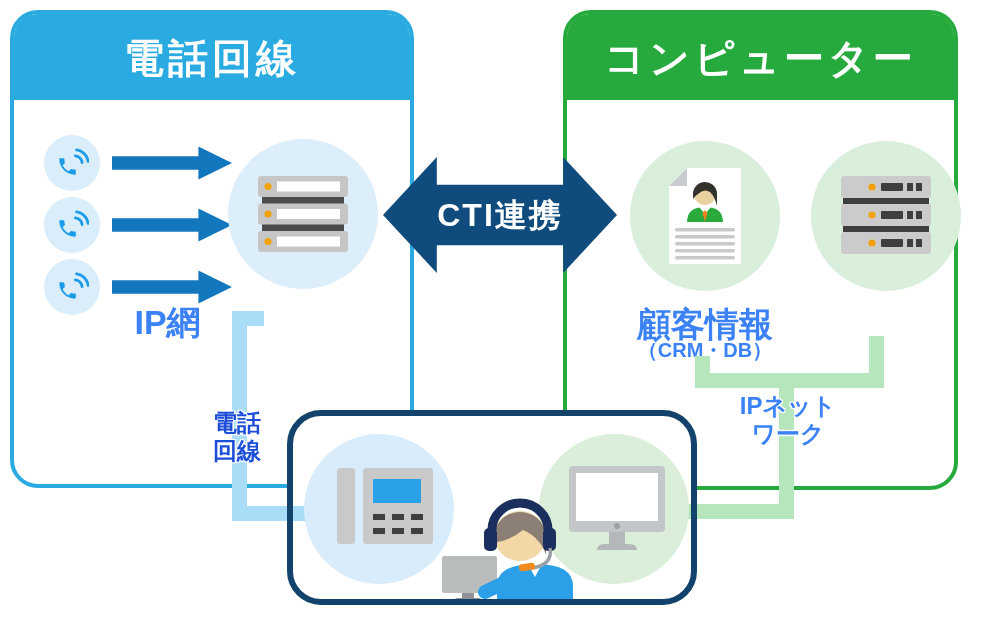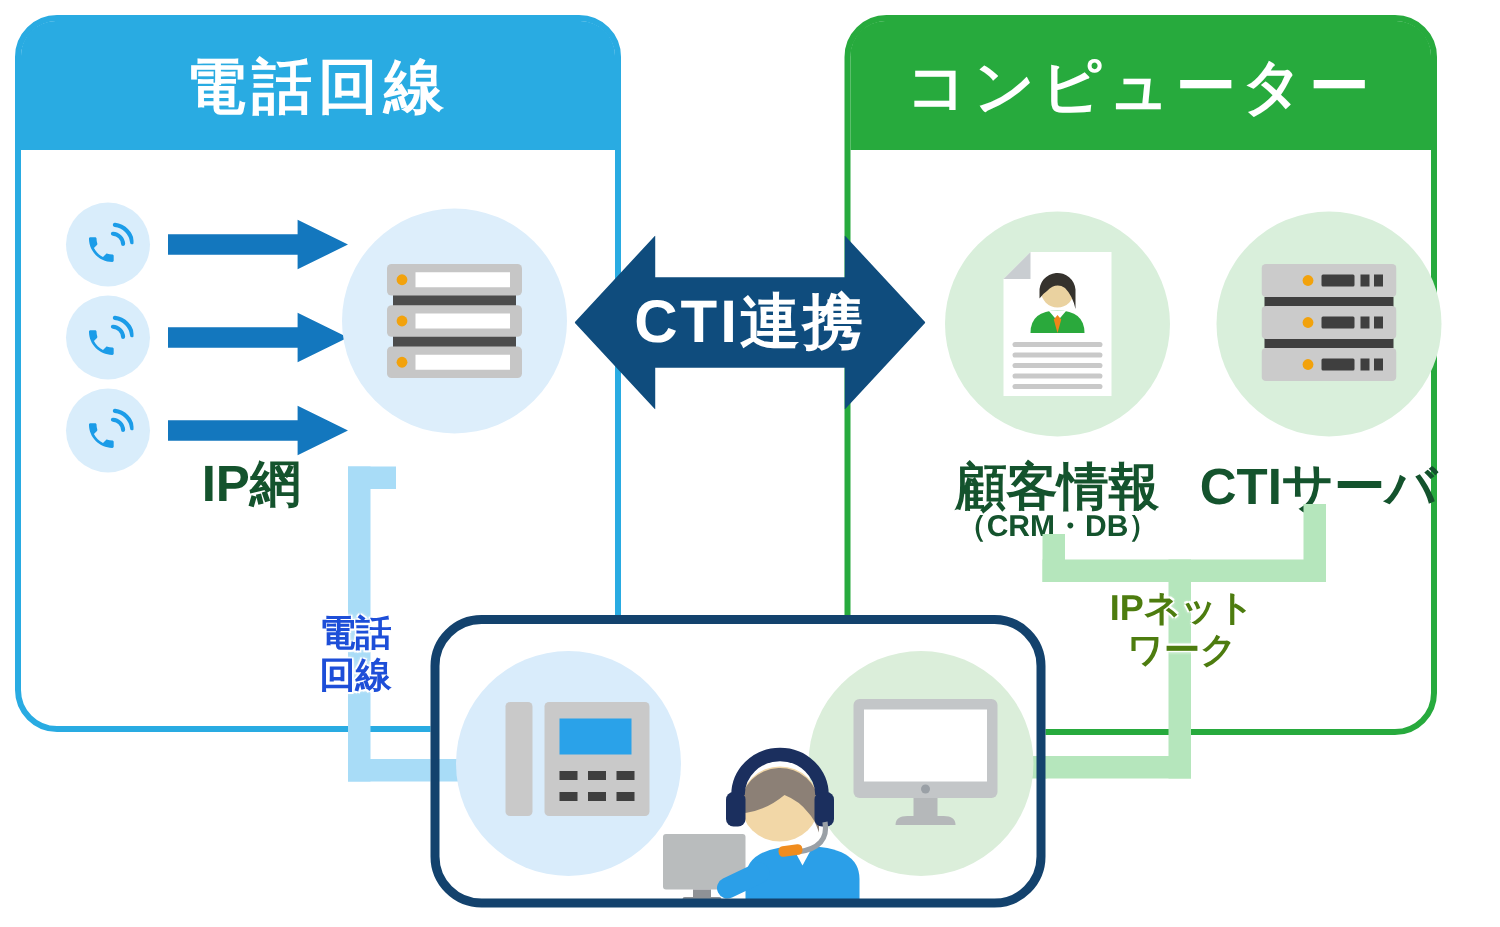--- a/index.html
+++ b/index.html
@@ -17,35 +17,35 @@
   .panel-green .panel-header{background:#27aa3d;}
 
   
   .phone-badge{position:absolute;width:56px;height:56px;border-radius:50%;background:#d9edfb;z-index:2;
     display:flex;align-items:center;justify-content:center;}
   .flow-arrow{position:absolute;width:120px;height:36px;background:#1377be;z-index:2;
     clip-path:polygon(0 31%,72% 31%,72% 4%,100% 50%,72% 96%,72% 69%,0 69%);}
   .big-circle{position:absolute;width:150px;height:150px;border-radius:50%;z-index:2;}
   .c-blue{background:#ddeefb;}
   .c-green{background:#d9efdb;}
-  .dark-label{position:absolute;color:#14532d;font-weight:bold;text-align:center;z-index:2;}
+  .dark-label{position:absolute;color:#3b82f6;font-weight:bold;text-align:center;z-index:2;}
 
   
   .cti-arrow{position:absolute;left:383px;top:157px;width:234px;height:116px;background:#0f4c7d;z-index:8;
     clip-path:polygon(0 50%,23% 0,23% 24%,77% 24%,77% 0,100% 50%,77% 100%,77% 76%,23% 76%,23% 100%);
-    color:#fff;font-weight:bold;font-size:40px;text-align:center;line-height:116px;letter-spacing:2px;}
+    color:#fff;font-weight:bold;font-size:32px;text-align:center;line-height:116px;letter-spacing:2px;}
 
   
   .line-blue{position:absolute;background:#a8dcf7;z-index:3;}
   .line-green{position:absolute;background:#b5e6bc;z-index:3;}
   .conn-label{position:absolute;font-weight:bold;font-size:24px;line-height:28px;text-align:center;
     white-space:pre-line;z-index:3;
     text-shadow:0 0 3px #fff,0 0 3px #fff,1px 1px 0 #fff,-1px -1px 0 #fff,1px -1px 0 #fff,-1px 1px 0 #fff;}
   .conn-label.blue{color:#1d4ed8;}
-  .conn-label.green{color:#4d7c0f;}
+  .conn-label.green{color:#3b82f6;}
 
   
   .op-box-bg{position:absolute;left:287px;top:410px;width:410px;height:195px;background:#fff;
     border-radius:34px;z-index:4;}
   .stub{z-index:5;}
   .op-content{z-index:6;}
   .op-box-border{position:absolute;left:287px;top:410px;width:410px;height:195px;box-sizing:border-box;
     border:6px solid #13426d;border-radius:34px;z-index:7;pointer-events:none;background:transparent;}
 </style>
 </head>
@@ -136,21 +136,20 @@
         <rect x="66" y="63" width="6" height="8"></rect>
         <rect x="75" y="63" width="6" height="8"></rect>
     </g>
     <circle cx="31" cy="11" r="3.6" fill="#f2a20c"></circle>
     <circle cx="31" cy="39" r="3.6" fill="#f2a20c"></circle>
     <circle cx="31" cy="67" r="3.6" fill="#f2a20c"></circle>
   </svg>
 
   <div class="dark-label" style="left:627px;top:337px;width:156px;font-size:20px;">（CRM・DB）</div>
   <div class="dark-label" style="left:627px;top:302px;width:156px;font-size:34px;">顧客情報</div>
-  <div class="dark-label" style="left:794px;top:302px;width:170px;font-size:34px;">CTIサーバ</div>
 
   <div class="cti-arrow">
     <span>CTI連携</span>
   </div>
 
   <div class="line-blue" style="left:232px;top:311px;width:32px;height:15px;"></div>
   <div class="line-blue" style="left:232px;top:311px;width:15px;height:210px;"></div>
   <div class="line-blue" style="left:232px;top:506px;width:58px;height:15px;"></div>
   <div class="conn-label blue" style="left:203px;top:409px;width:68px;">電話
 回線</div>

